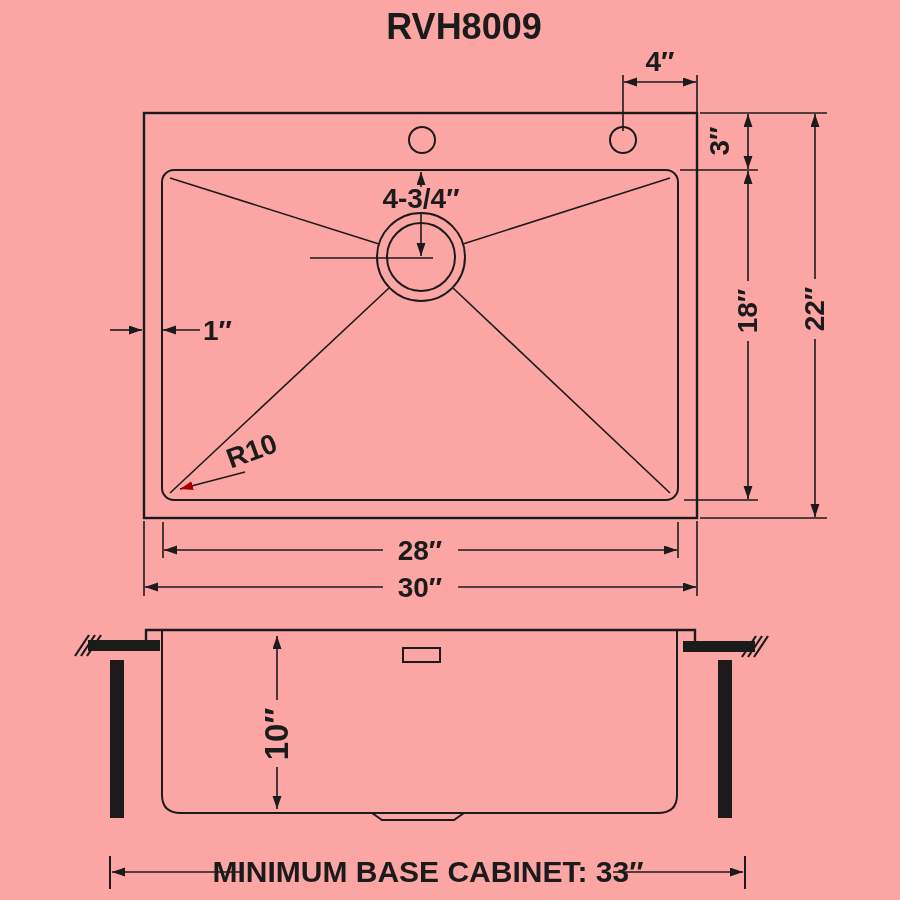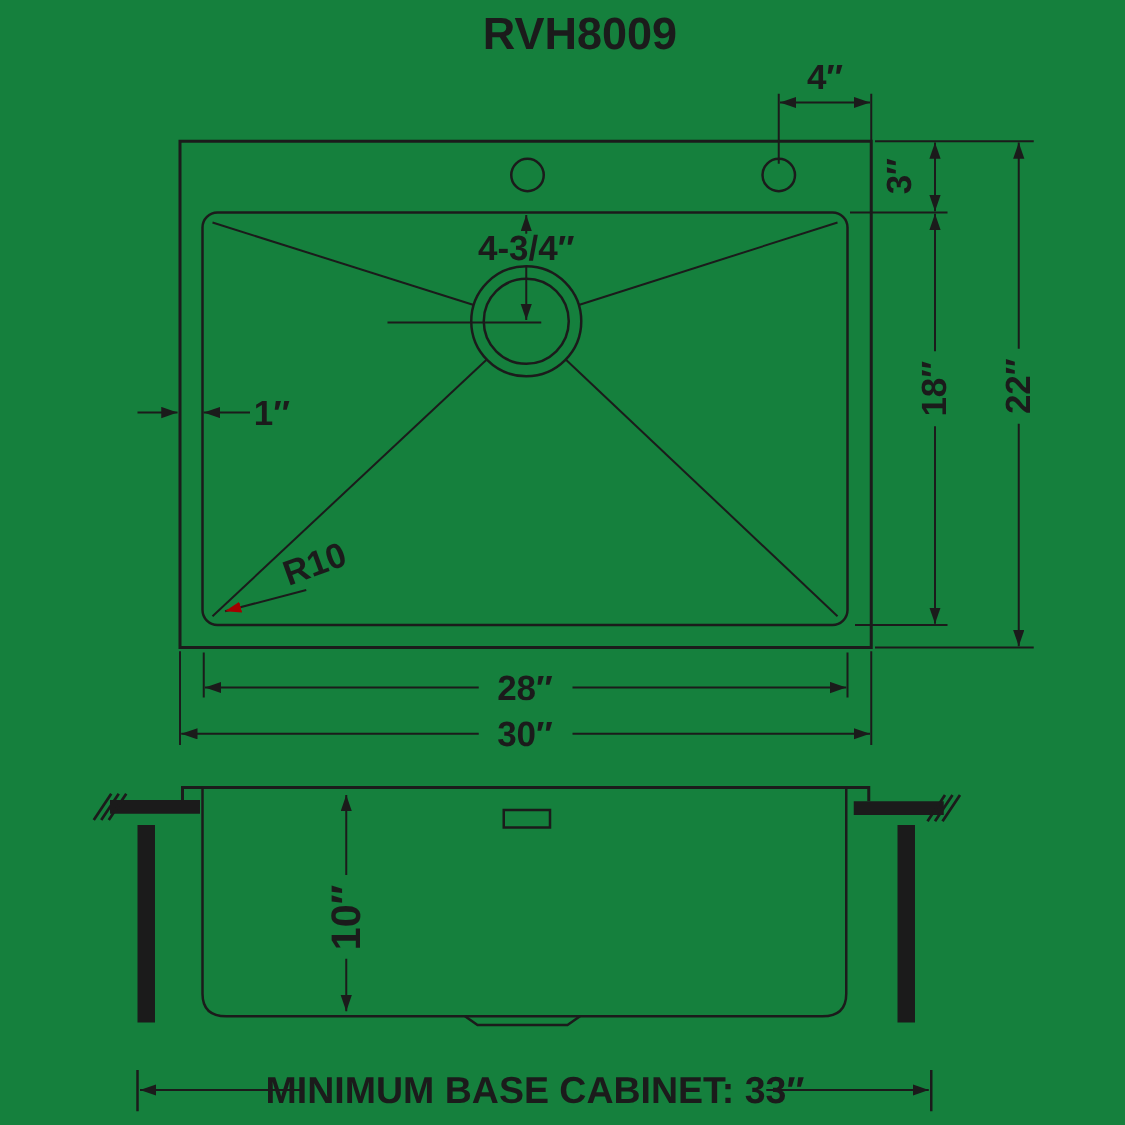--- a/index.html
+++ b/index.html
@@ -1,19 +1,19 @@
 <!DOCTYPE html>
 <html><head>
 <meta charset="utf-8">
 <style>
   html,body{margin:0;padding:0;background:#ffffff;}
   .canvas{
     position:relative;
     width:900px;height:900px;
-    background:#15803d;
+    background:#fca5a5;
     font-family:"Liberation Sans",sans-serif;
   }
   svg{display:block;}
   .ln{stroke:#1b1b1b;fill:none;}
   .thick{stroke-width:2.4;}
   .med{stroke-width:2;}
   .thin{stroke-width:1.6;}
   .solid{fill:#1b1b1b;stroke:none;}
   text{fill:#1b1b1b;font-family:"Liberation Sans",sans-serif;font-weight:bold;}
   .t-title{font-size:36px;}

